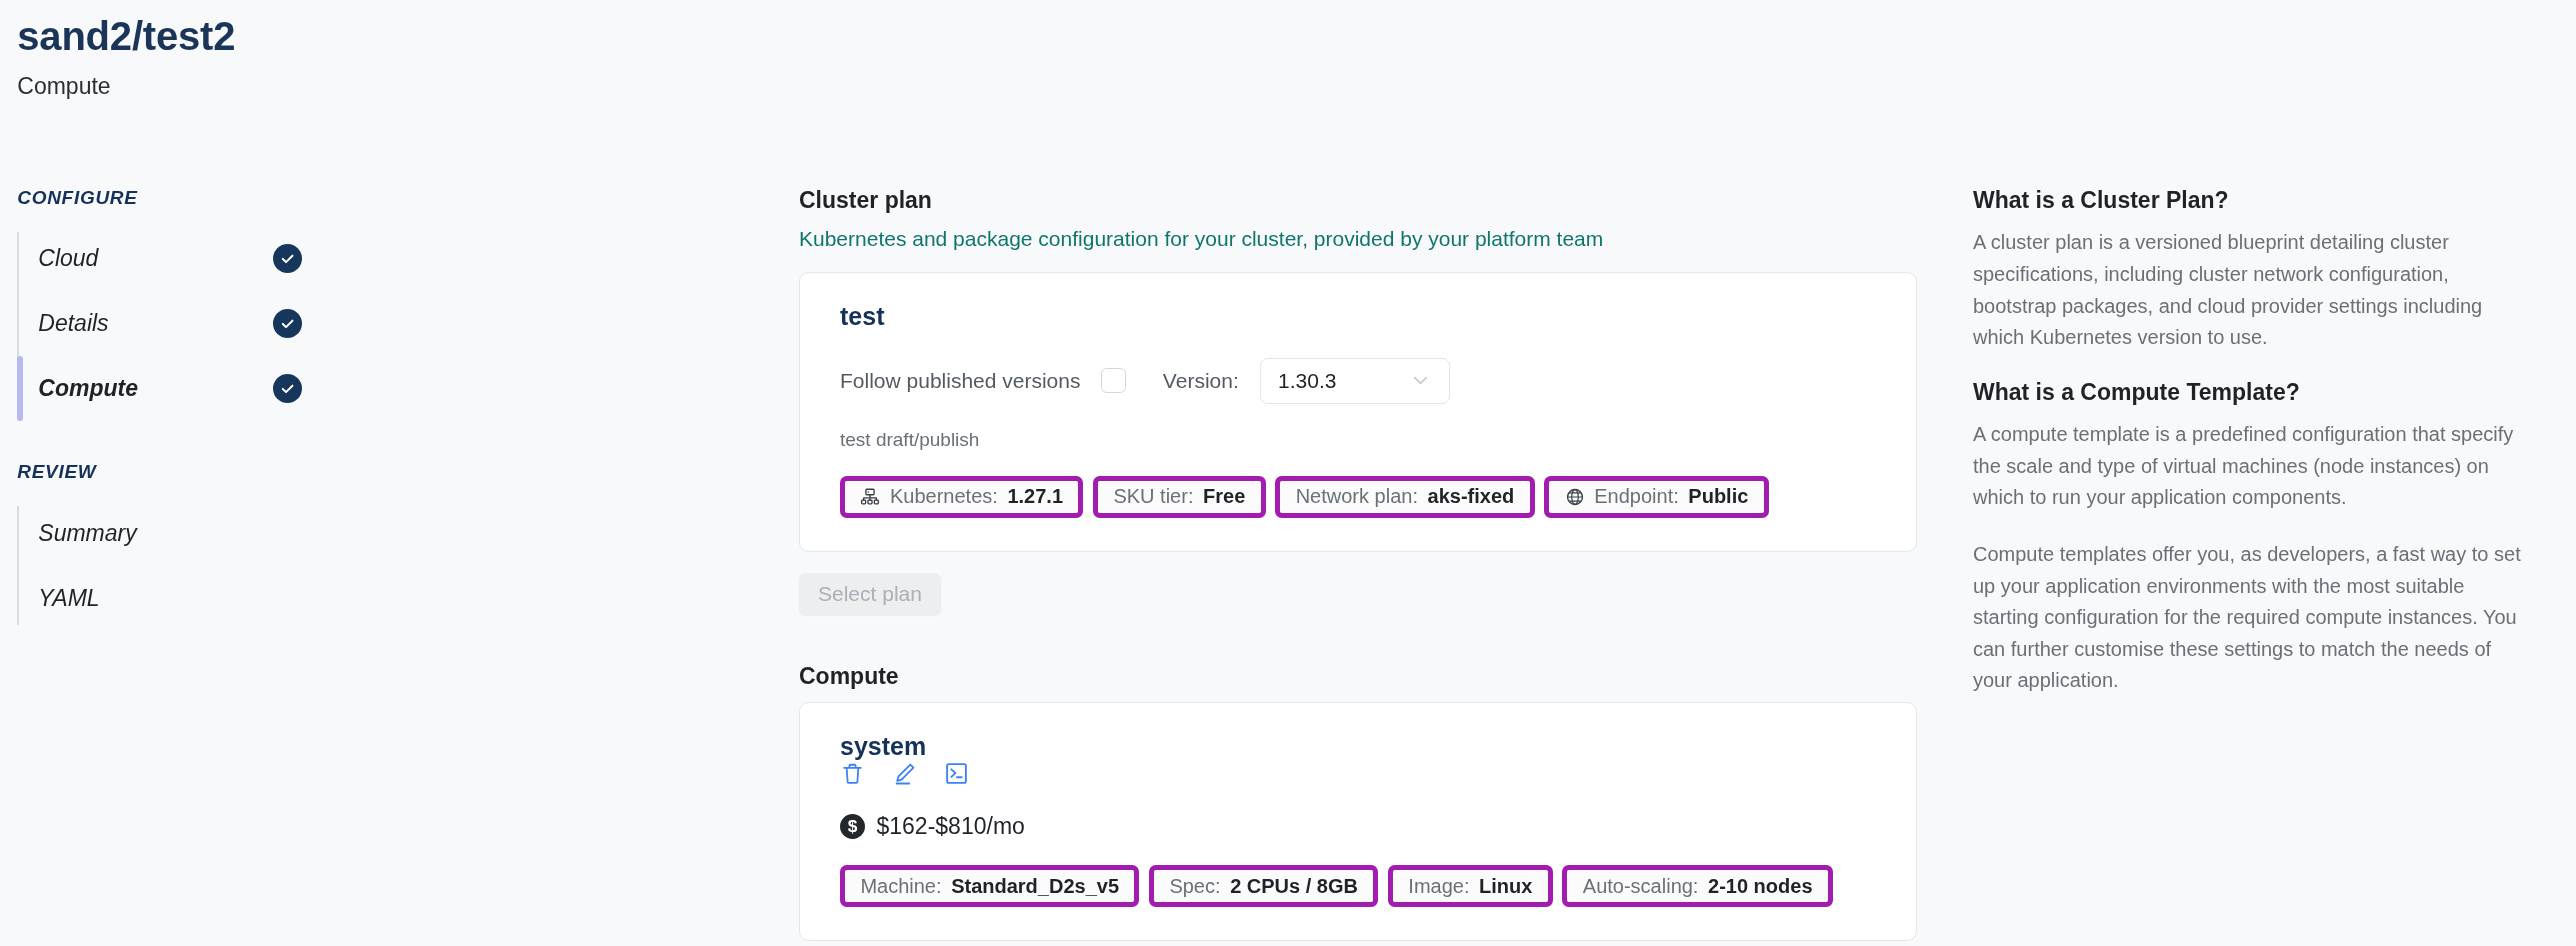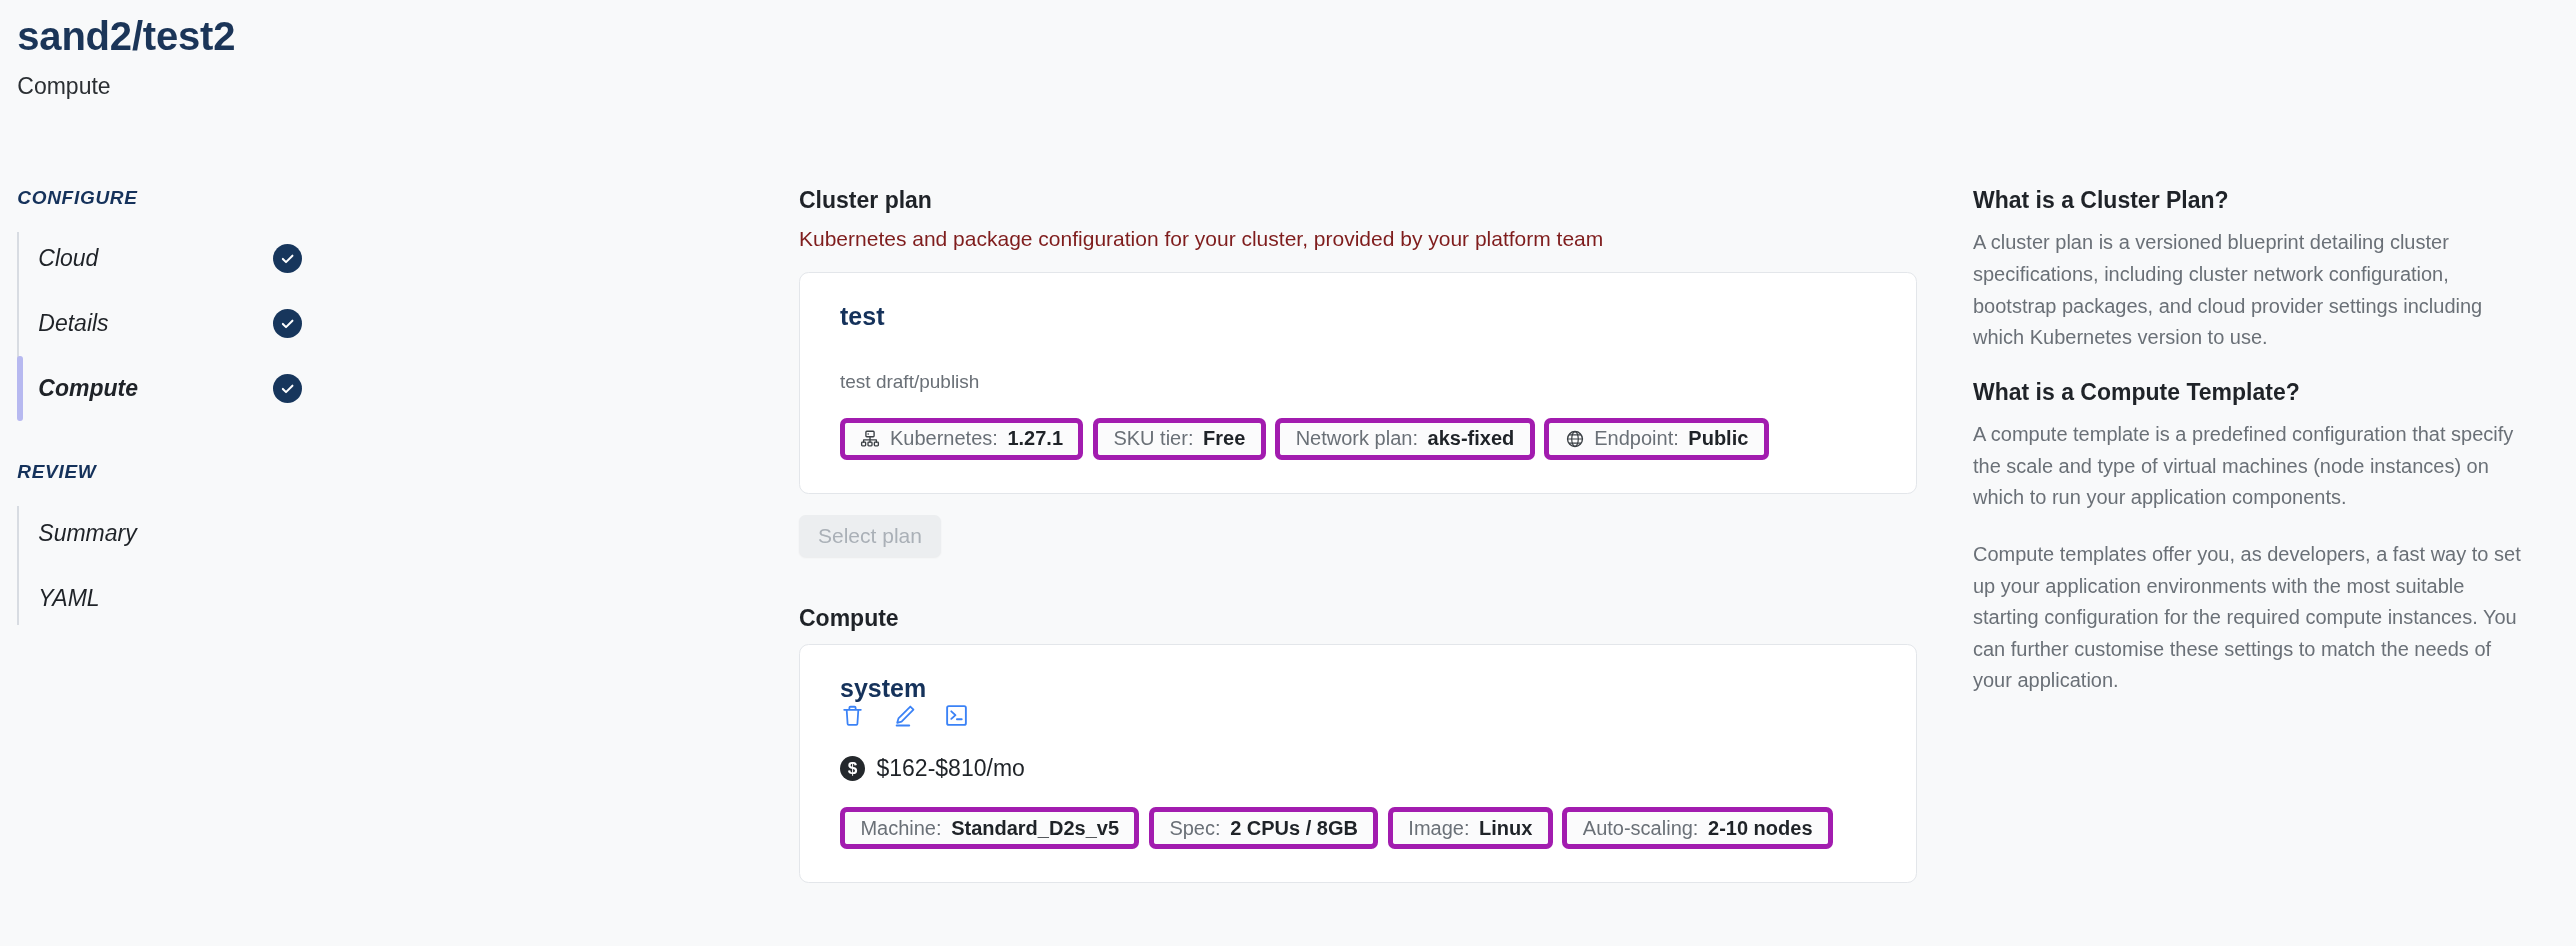--- a/index.html
+++ b/index.html
@@ -115,36 +115,36 @@
     width: 1118px;
   }
   .section-title {
     font-size: 23px;
     font-weight: 700;
     color: #1f2328;
     margin-bottom: 12.5px;
   }
   .section-desc {
     font-size: 21px;
-    color: #7f1d1d;
+    color: #0f766e;
     margin-bottom: 21px;
   }
 
   .card {
     background: #ffffff;
     border: 1px solid #e3e6ea;
     border-radius: 9.6px;
     padding: 29px 40px 33px 40px;
   }
 
   .card-title {
     font-size: 25px;
     font-weight: 600;
     color: #15325b;
-    margin-bottom: 40px;
+    margin-bottom: 27px;
   }
 
   .form-row {
     display: flex;
     align-items: center;
     gap: 21px;
     margin-bottom: 25px;
   }
   .form-label {
     font-size: 21px;
@@ -370,20 +370,33 @@
   </div>
 
   <div class="main">
 
     <div class="section-title">Cluster plan</div>
     <div class="section-desc">Kubernetes and package configuration for your cluster, provided by your platform team</div>
 
     <div class="card">
       <div class="card-title">test</div>
 
+      <div class="form-row">
+        <span class="form-label">Follow published versions</span>
+        <span class="checkbox"></span>
+        <span class="version-label">Version:</span>
+        <span class="select">
+          <span class="value">1.30.3</span>
+          <span class="chev">
+            <svg width="21" height="21" viewBox="0 0 22 22">
+                <path d="M5 8 L11 14 L17 8" fill="none" stroke="#c2c7cd" stroke-width="1.6" stroke-linecap="round" stroke-linejoin="round"></path>
+              </svg>
+          </span>
+        </span>
+      </div>
 
       <div class="muted-line">test draft/publish</div>
 
       <div class="pill-row">
 
         <span class="pill">
           <span class="picon">
             <svg width="20" height="20" viewBox="0 0 22 22">
               <rect x="6.5" y="2.5" width="9" height="6" rx="1" fill="none" stroke="#3b4045" stroke-width="1.5"></rect>
               <circle cx="9" cy="5.5" r="0.9" fill="#3b4045"></circle>

